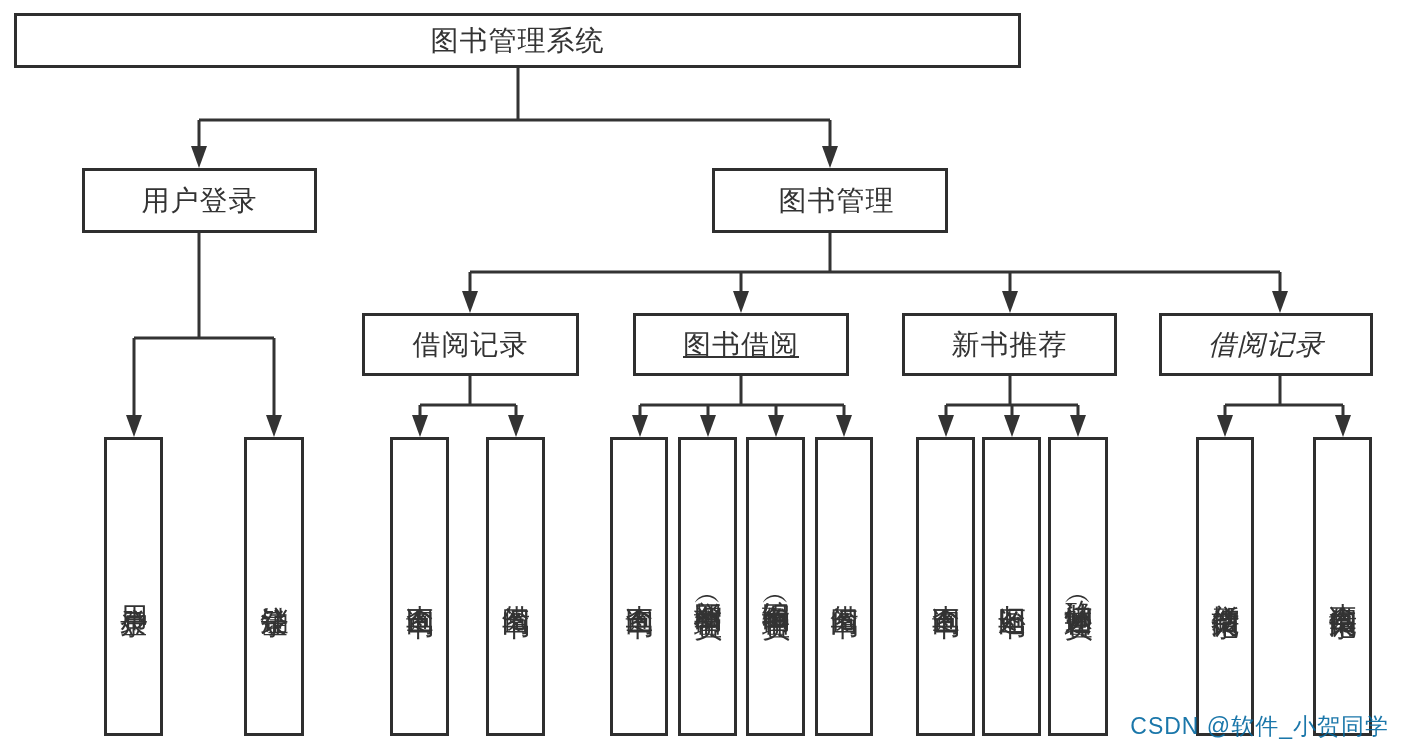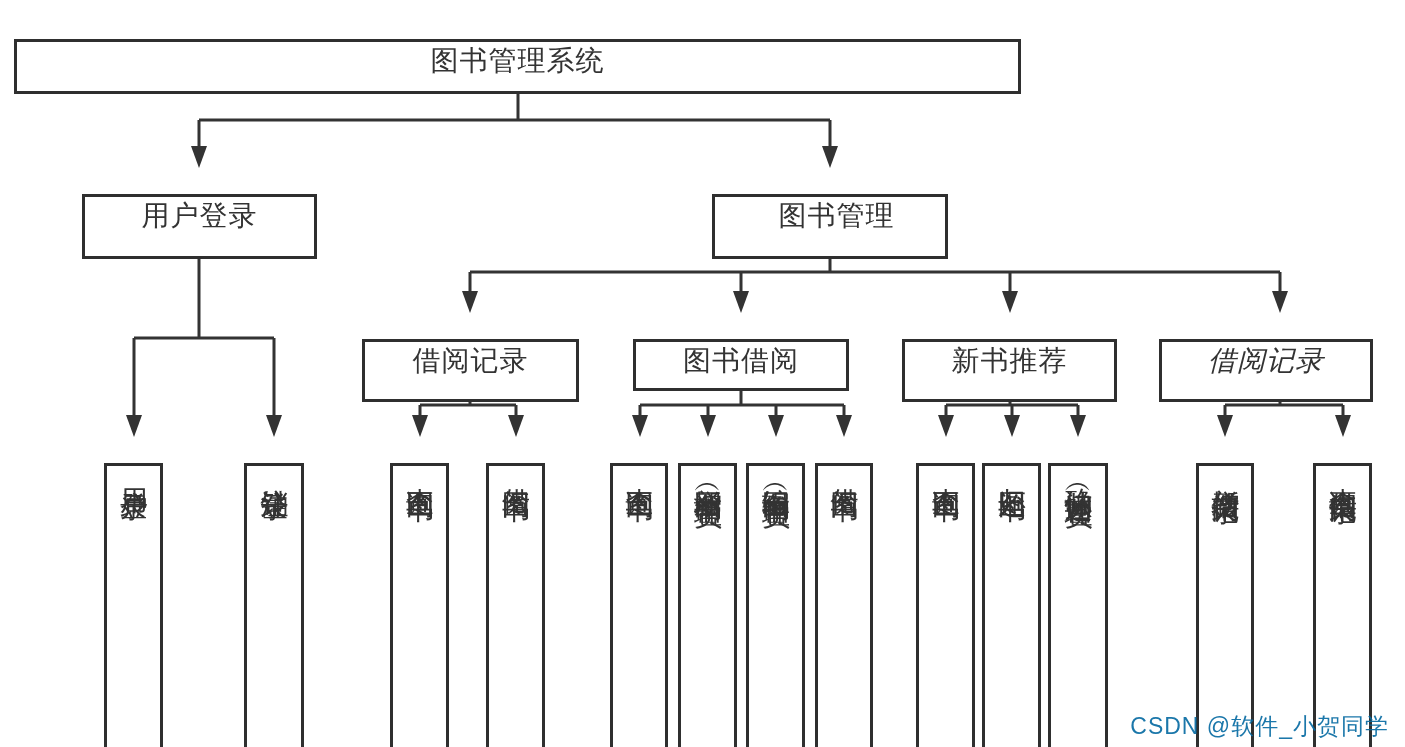--- a/index.html
+++ b/index.html
@@ -3,23 +3,22 @@
 <meta charset="utf-8">
 <style>
   html,body{margin:0;padding:0;background:#ffffff;}
   .stage{
     position:relative;width:1405px;height:747px;background:#ffffff;
     font-family:"Liberation Sans","DejaVu Sans",sans-serif;color:#333333;overflow:hidden;
   }
   svg.connectors{position:absolute;left:0;top:0;z-index:1;}
   .box{
     position:absolute;box-sizing:border-box;background:#ffffff;
-    border:3px solid #2f2f2f;display:flex;justify-content:center;
+    border:3px solid #2f2f2f;display:flex;align-items:center;justify-content:center;
     z-index:2;
-    margin-top:26px;
   }
   .h-label{font-size:28px;letter-spacing:1px;white-space:nowrap;}
   .v-label{
     writing-mode:vertical-rl;text-orientation:mixed;
     font-size:28px;letter-spacing:2px;line-height:1;white-space:nowrap;
   }
   .watermark{
     position:absolute;right:16px;top:711px;z-index:3;
     font-size:23px;letter-spacing:1px;color:#0369a1;opacity:.9;white-space:nowrap;
   }
@@ -69,21 +68,21 @@
   <div class="box" style="left:82px;top:168px;width:235px;height:65px;">
     <span class="h-label">用户登录</span>
   </div>
   <div class="box" style="left:712px;top:168px;width:236px;height:65px;padding-left:13px;">
     <span class="h-label">图书管理</span>
   </div>
 
   <div class="box" style="left:362px;top:313px;width:217px;height:63px;">
     <span class="h-label">借阅记录</span>
   </div>
-  <div class="box" style="left:633px;top:313px;width:216px;height:52px;">
+  <div class="box" style="left:633px;top:313px;width:216px;height:63px;text-decoration:underline;">
     <span class="h-label">图书借阅</span>
   </div>
   <div class="box" style="left:902px;top:313px;width:215px;height:63px;">
     <span class="h-label">新书推荐</span>
   </div>
   <div class="box" style="left:1159px;top:313px;width:214px;height:63px;font-style:italic;">
     <span class="h-label">借阅记录</span>
   </div>
 
   <div class="box" style="left:104px;top:437px;width:59px;height:299px;">

